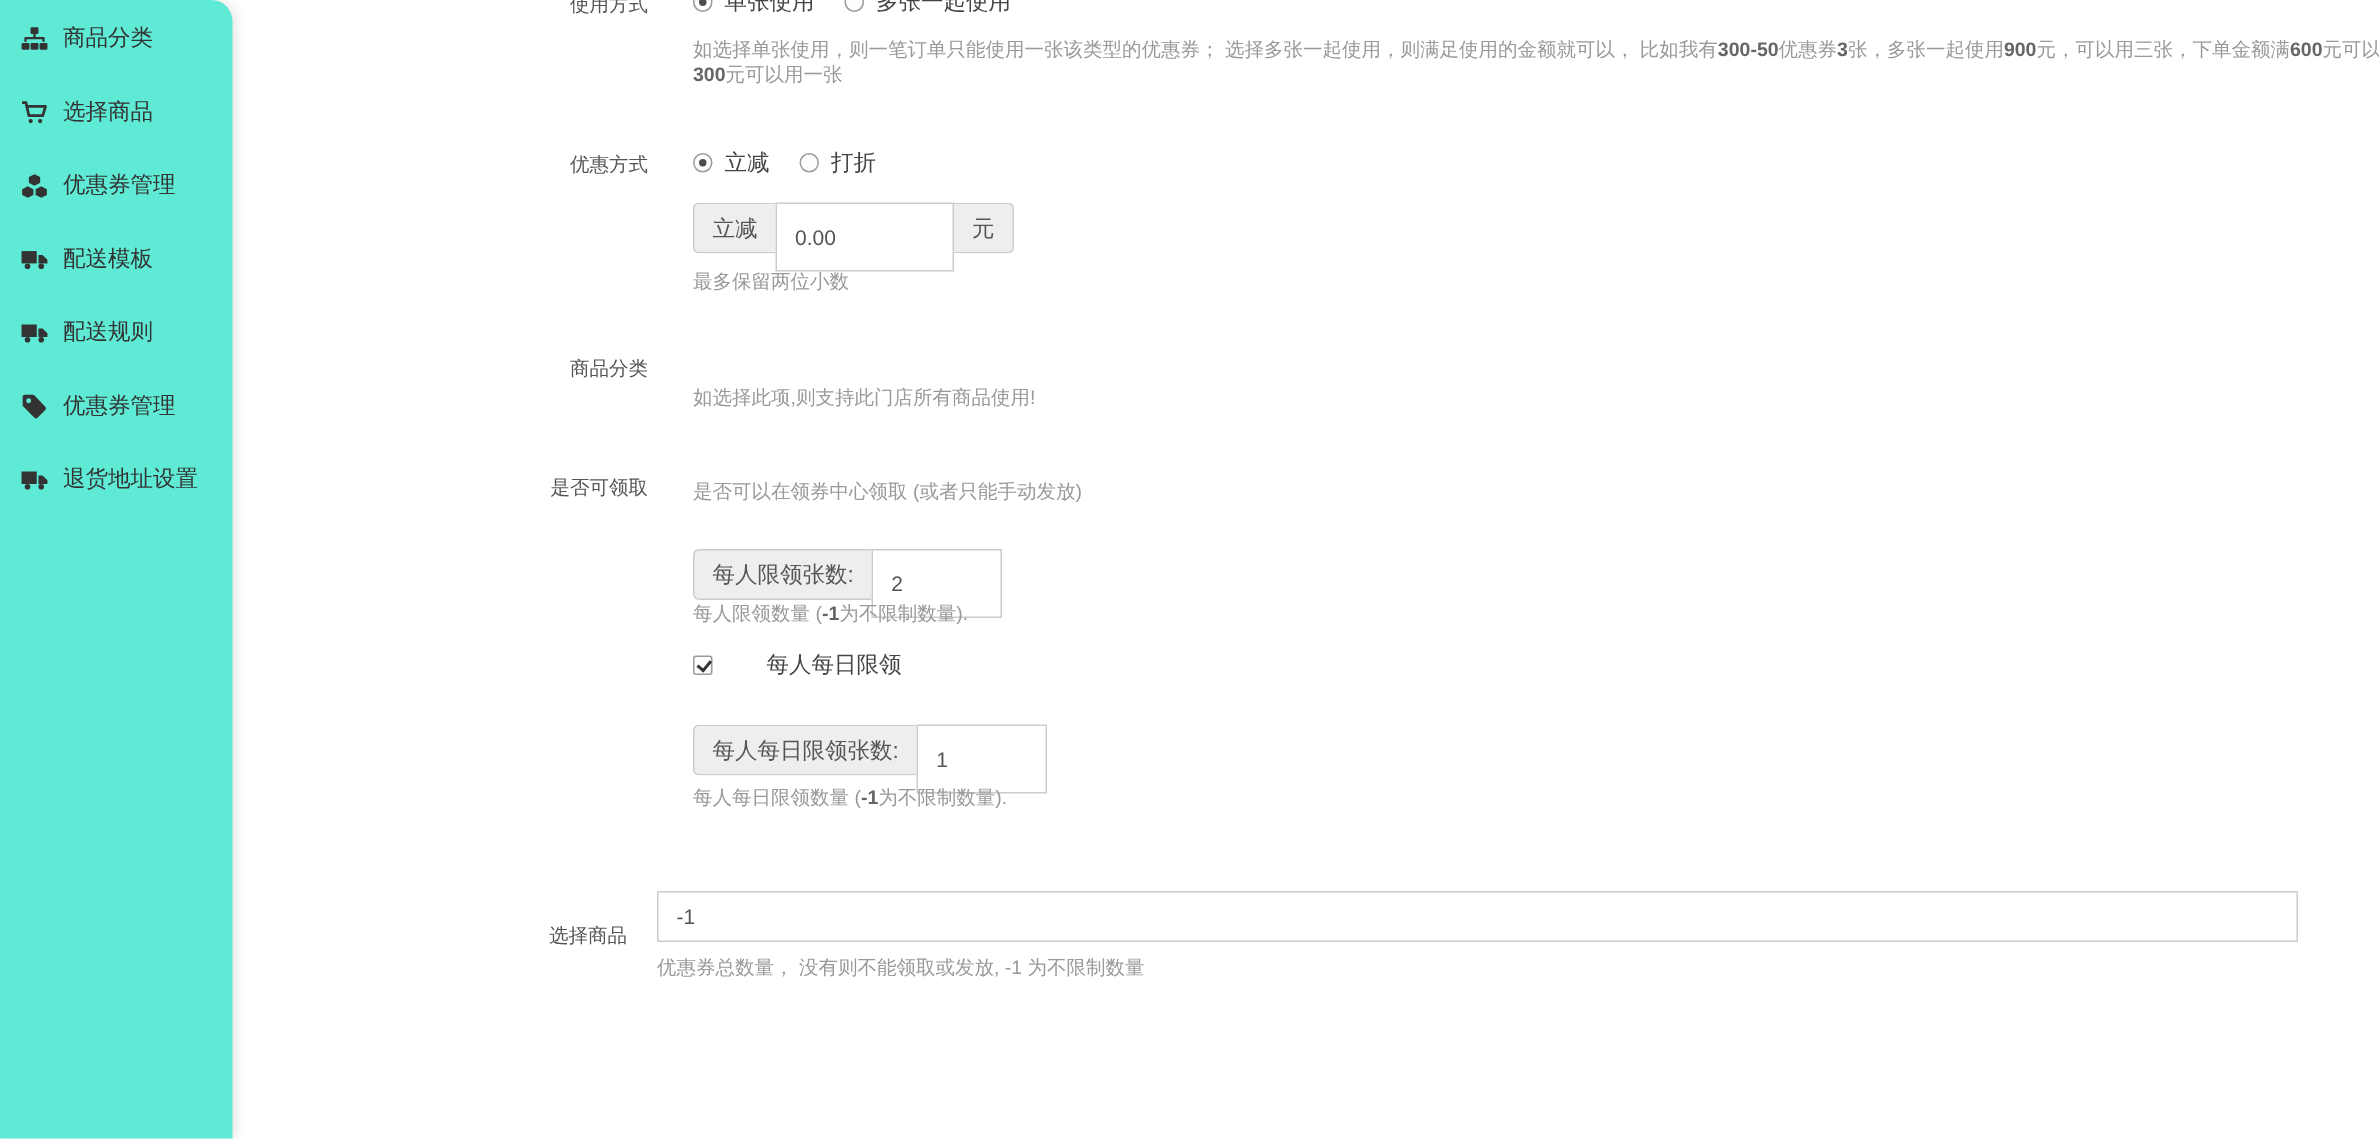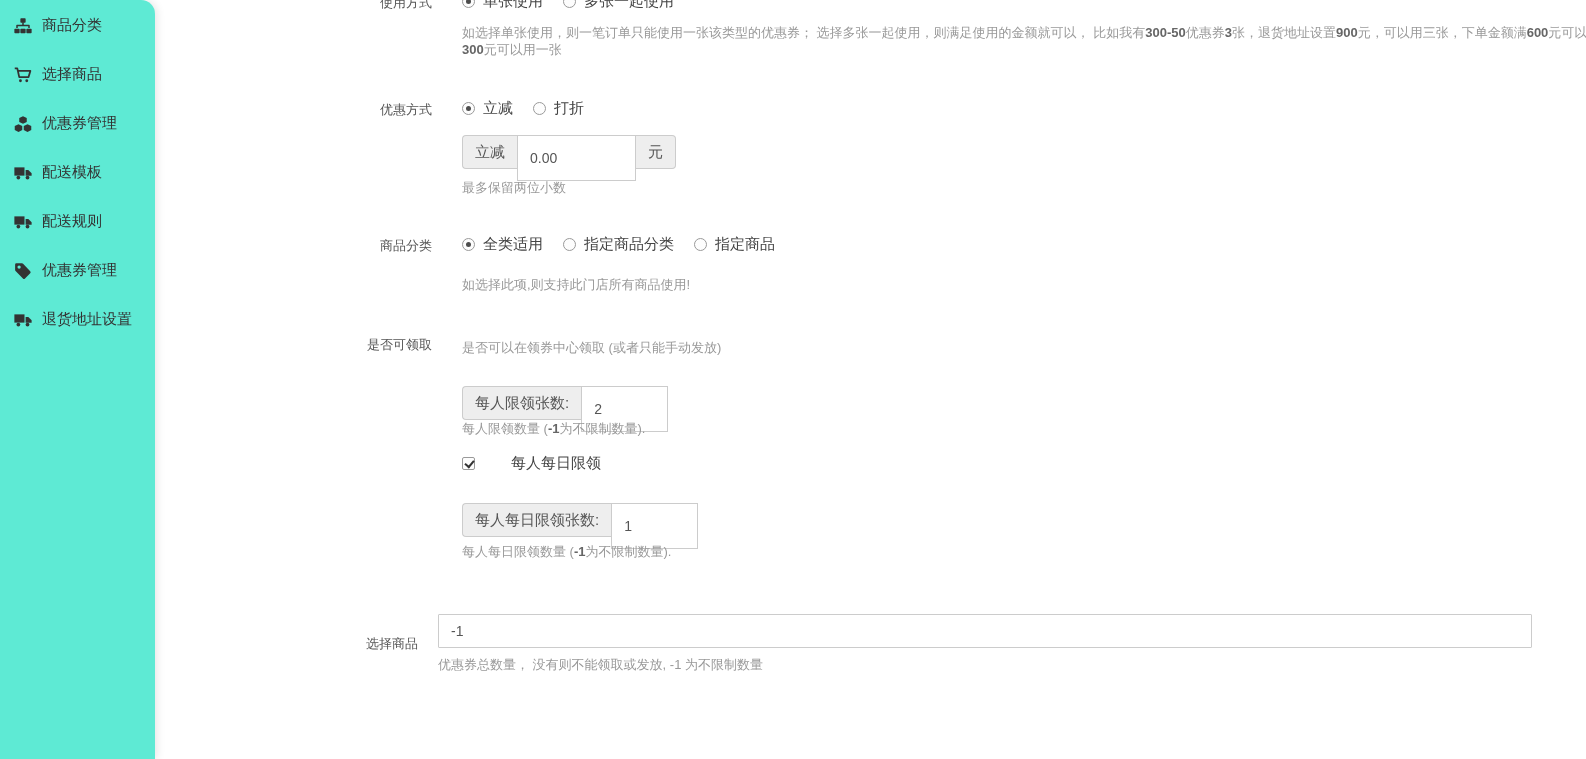--- a/index.html
+++ b/index.html
@@ -175,21 +175,21 @@
       <div class="radio-line">
         <label class="radio-opt">
           <input type="radio" name="usage" checked="" style="">
           <span>单张使用</span>
         </label>
         <label class="radio-opt">
           <input type="radio" name="usage" style="">
           <span>多张一起使用</span>
         </label>
       </div>
-      <div class="help nowrap-line" style="margin-top:13px;"><span>如选择单张使用，则一笔订单只能使用一张该类型的优惠券； 选择多张一起使用，则满足使用的金额就可以， 比如我有</span><span class="b">300-50</span><span>优惠券</span><span class="b">3</span><span>张，退货地址设置</span><span class="b">900</span><span>元，可以用三张，下单金额满</span><span class="b">600</span><span>元可以用</span></div>
+      <div class="help nowrap-line" style="margin-top:13px;"><span>如选择单张使用，则一笔订单只能使用一张该类型的优惠券； 选择多张一起使用，则满足使用的金额就可以， 比如我有</span><span class="b">300-50</span><span>优惠券</span><span class="b">3</span><span>张，多张一起使用</span><span class="b">900</span><span>元，可以用三张，下单金额满</span><span class="b">600</span><span>元可以用</span></div>
       <div class="help"><span class="b">300</span><span>元可以用一张</span></div>
     </div>
   </div>
 
   <div class="form-row" style="margin-top:40px;">
     <div class="form-label">优惠方式</div>
     <div class="form-controls">
       <div class="radio-line">
         <label class="radio-opt">
           <input type="radio" name="discount" checked="" style="">
@@ -205,34 +205,20 @@
         <input class="ig-input" style="width: 119px;" value="0.00">
         <span class="ig-addon last">元</span>
       </div>
       <div class="help" style="margin-top:10px;">最多保留两位小数</div>
     </div>
   </div>
 
   <div class="form-row" style="margin-top:38px;">
     <div class="form-label">商品分类</div>
     <div class="form-controls">
-      <div class="radio-line">
-        <label class="radio-opt">
-          <input type="radio" name="scope" checked="" style="">
-          <span>全类适用</span>
-        </label>
-        <label class="radio-opt">
-          <input type="radio" name="scope" style="">
-          <span>指定商品分类</span>
-        </label>
-        <label class="radio-opt">
-          <input type="radio" name="scope" style="">
-          <span>指定商品</span>
-        </label>
-      </div>
       <div class="help" style="margin-top:22px;">如选择此项,则支持此门店所有商品使用!</div>
     </div>
   </div>
 
   <div class="form-row" style="margin-top:40px;">
     <div class="form-label">是否可领取</div>
     <div class="form-controls">
       <div class="help" style="margin-top:6px;">是否可以在领券中心领取 (或者只能手动发放)</div>
 
       <div class="input-group" style="margin-top:30px;">

